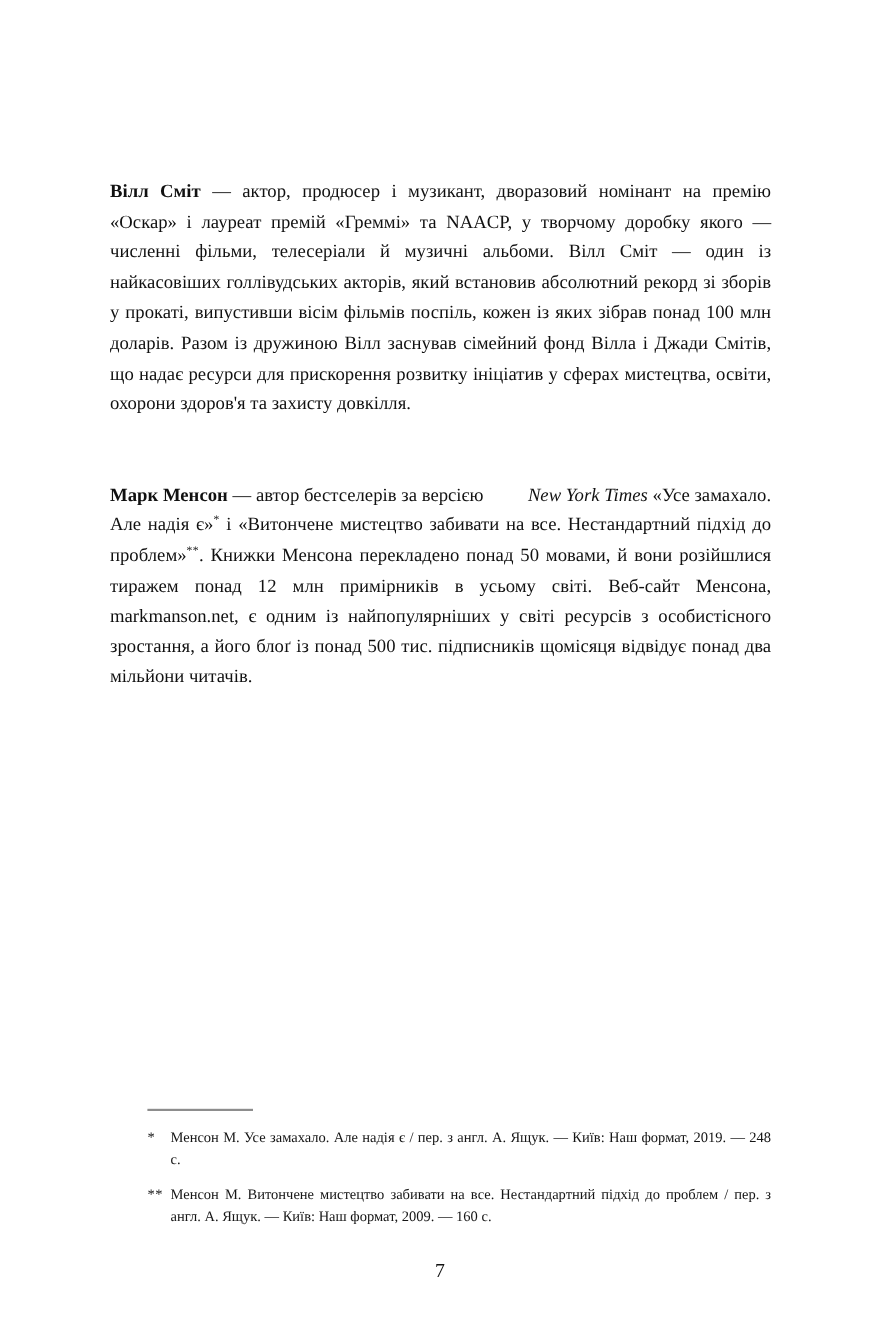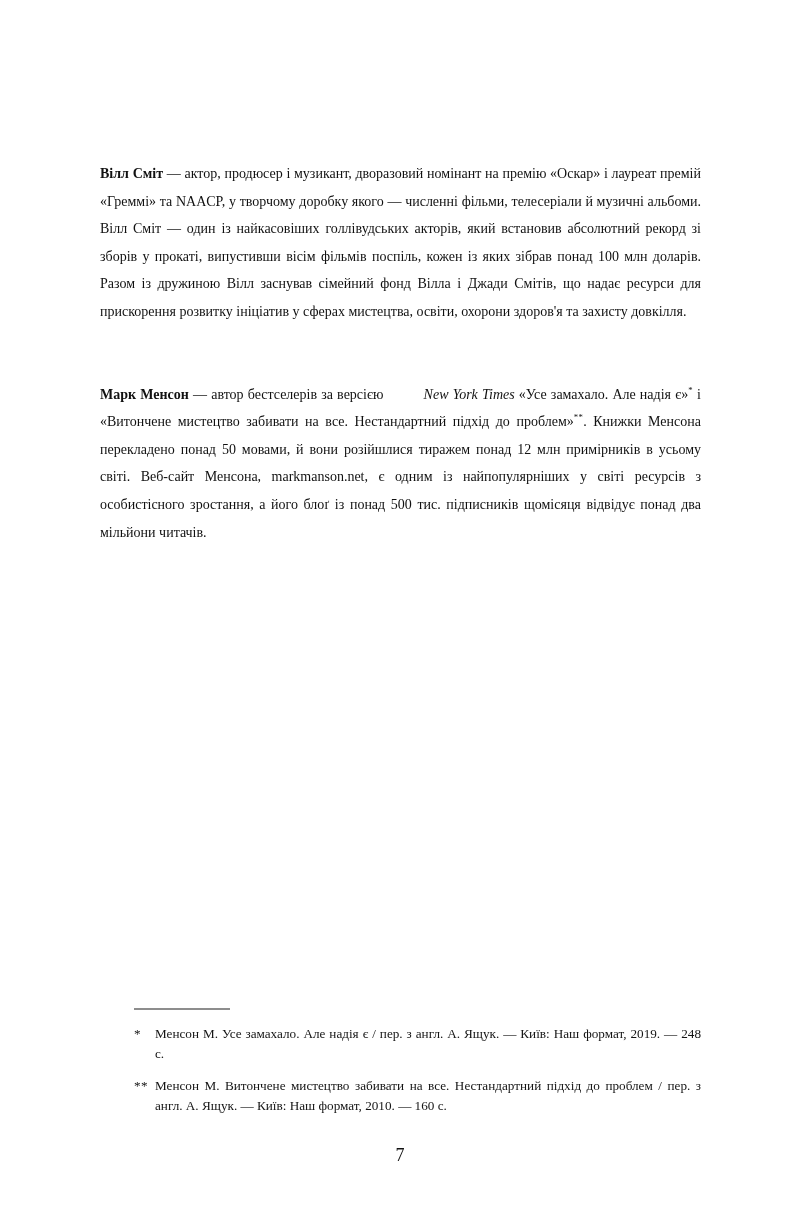--- a/index.html
+++ b/index.html
@@ -23,21 +23,21 @@
 
   
   .textblock {
     position: absolute;
     left: 100px;
     top: 160px;
     width: 601px;
   }
 
   .para {
-    font-size: 14px;
+    font-size: 17px;
     line-height: 27.6px;
     text-align: justify;
     text-justify: inter-word;
     hyphens: manual;
     margin: 0;
     color: #111111;
   }
 
   .para + .para {
     margin-top: 55px;
@@ -126,20 +126,20 @@
 
   <div class="footnotes">
 
     <hr class="fn-rule">
 
     <div class="fn-item">
       <span class="fn-marker">*</span><span>Менсон М. Усе замахало. Але надія є / пер. з англ. А. Ящук. — Київ: Наш формат, 2019. — 248 с.</span>
     </div>
 
     <div class="fn-item">
-      <span class="fn-marker">**</span><span>Менсон М. Витончене мистецтво забивати на все. Нестандартний підхід до проблем / пер. з англ. А. Ящук. — Київ: Наш формат, 2010. — 160 с.</span>
+      <span class="fn-marker">**</span><span>Менсон М. Витончене мистецтво забивати на все. Нестандартний підхід до проблем / пер. з англ. А. Ящук. — Київ: Наш формат, 2009. — 160 с.</span>
     </div>
 
   </div>
 
   <div class="folio">7</div>
 
 </div>
 
 </body></html>

